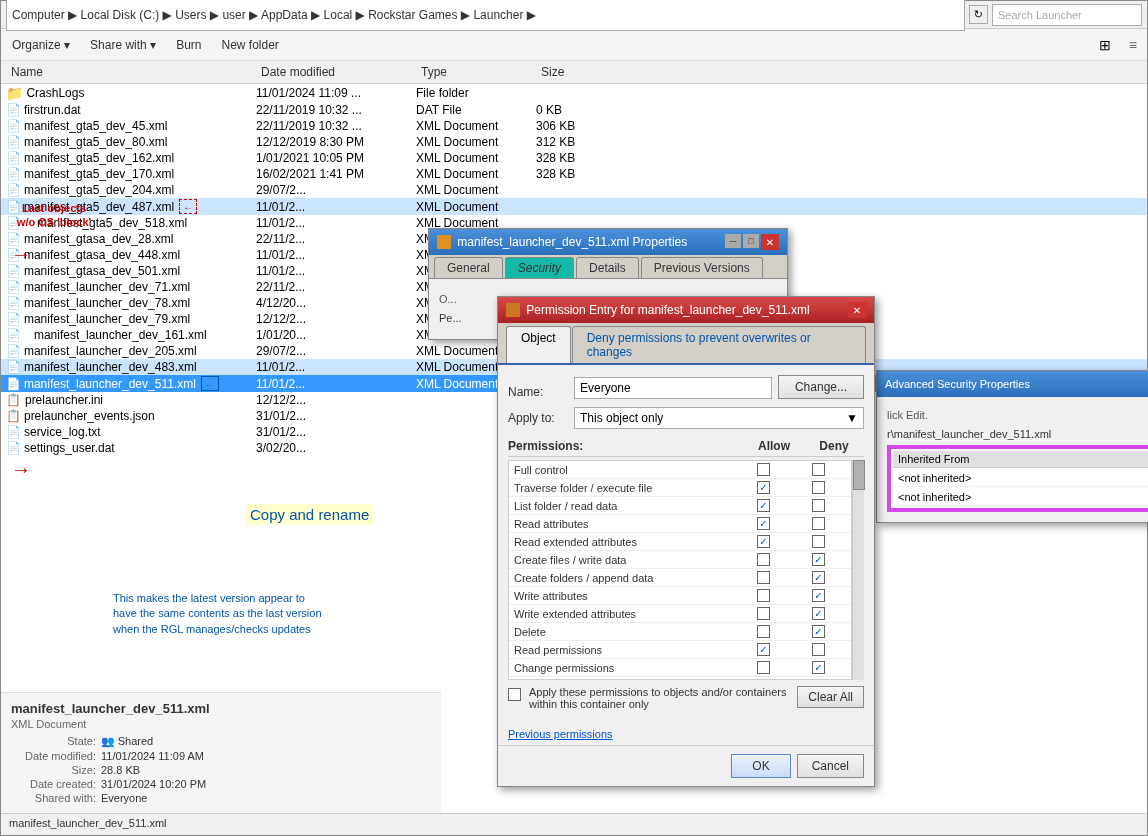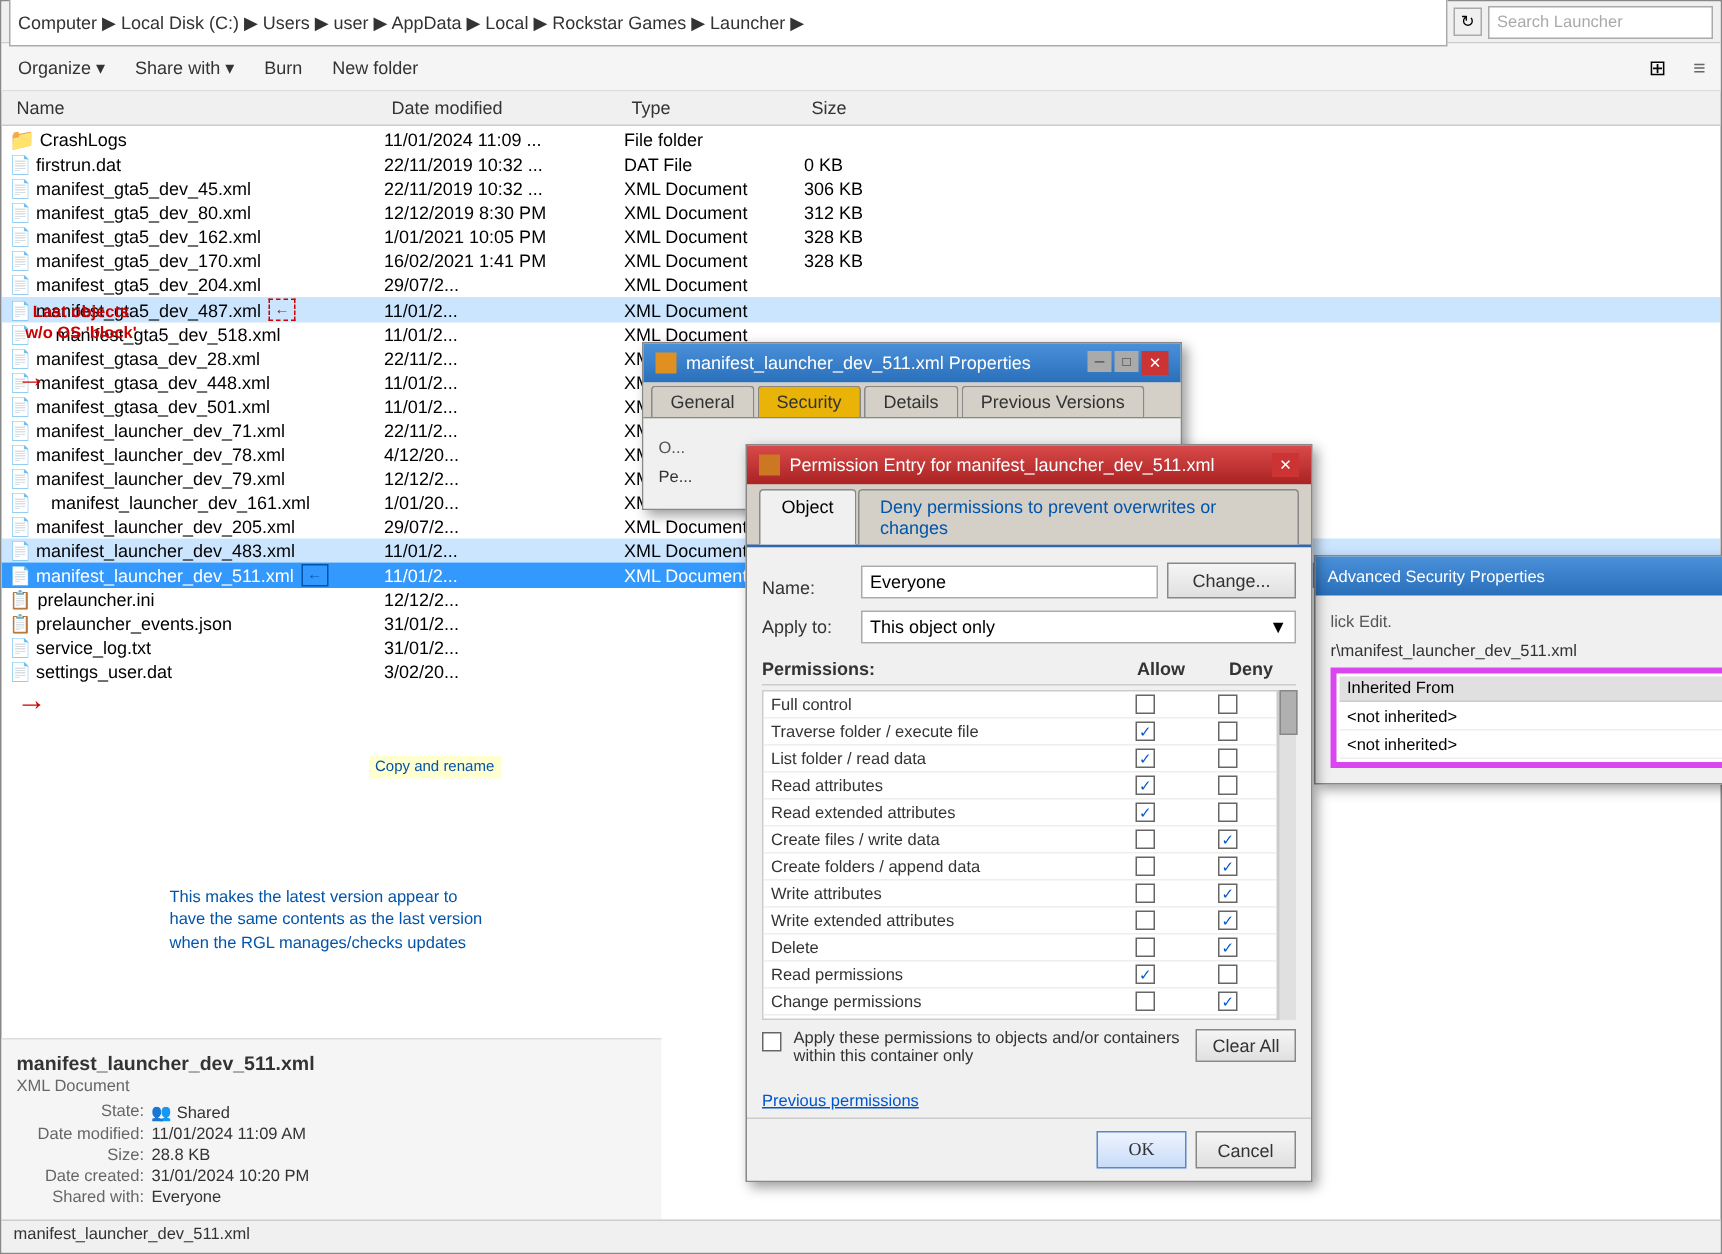--- a/index.html
+++ b/index.html
@@ -186,21 +186,21 @@
     .blue-annotation {
       position: absolute;
       color: #0055aa;
       font-size: 11px;
       line-height: 1.4;
     }
 
     .copy-annotation {
       position: absolute;
       color: #0055aa;
-      font-size: 10px;
+      font-size: 15px;
       font-weight: normal;
     }
 
     
     .dialog {
       position: absolute;
       background: #f0f0f0;
       border: 1px solid #888;
       box-shadow: 3px 3px 8px rgba(0,0,0,0.4);
     }
@@ -258,22 +258,23 @@
       background: #d4d0c8;
       border: 1px solid #888;
       border-bottom: none;
       cursor: pointer;
       font-size: 12px;
       color: #333;
       border-radius: 3px 3px 0 0;
     }
 
     .tab.active {
-      background: #eab308;
+      background: #14b8a6;
       z-index: 1;
+      font-style: italic;
     }
 
     .dialog-body {
       padding: 10px;
       background: #f0f0f0;
     }
 
     
     .perm-entry-dialog {
       top: 296px;
@@ -393,21 +394,20 @@
       background: linear-gradient(to bottom, #f5f5f5, #e0e0e0);
       cursor: pointer;
       padding: 4px 16px;
       font-size: 12px;
       color: #333;
     }
 
     .btn-ok {
       border: 1px solid #5588cc;
       background: linear-gradient(to bottom, #eef4ff, #c8dcf8);
-      font-family: Liberation Serif, serif;
     }
 
     
     .advanced-dialog {
       top: 370px;
       left: 876px;
       width: 303px;
       z-index: 5;
     }
 

